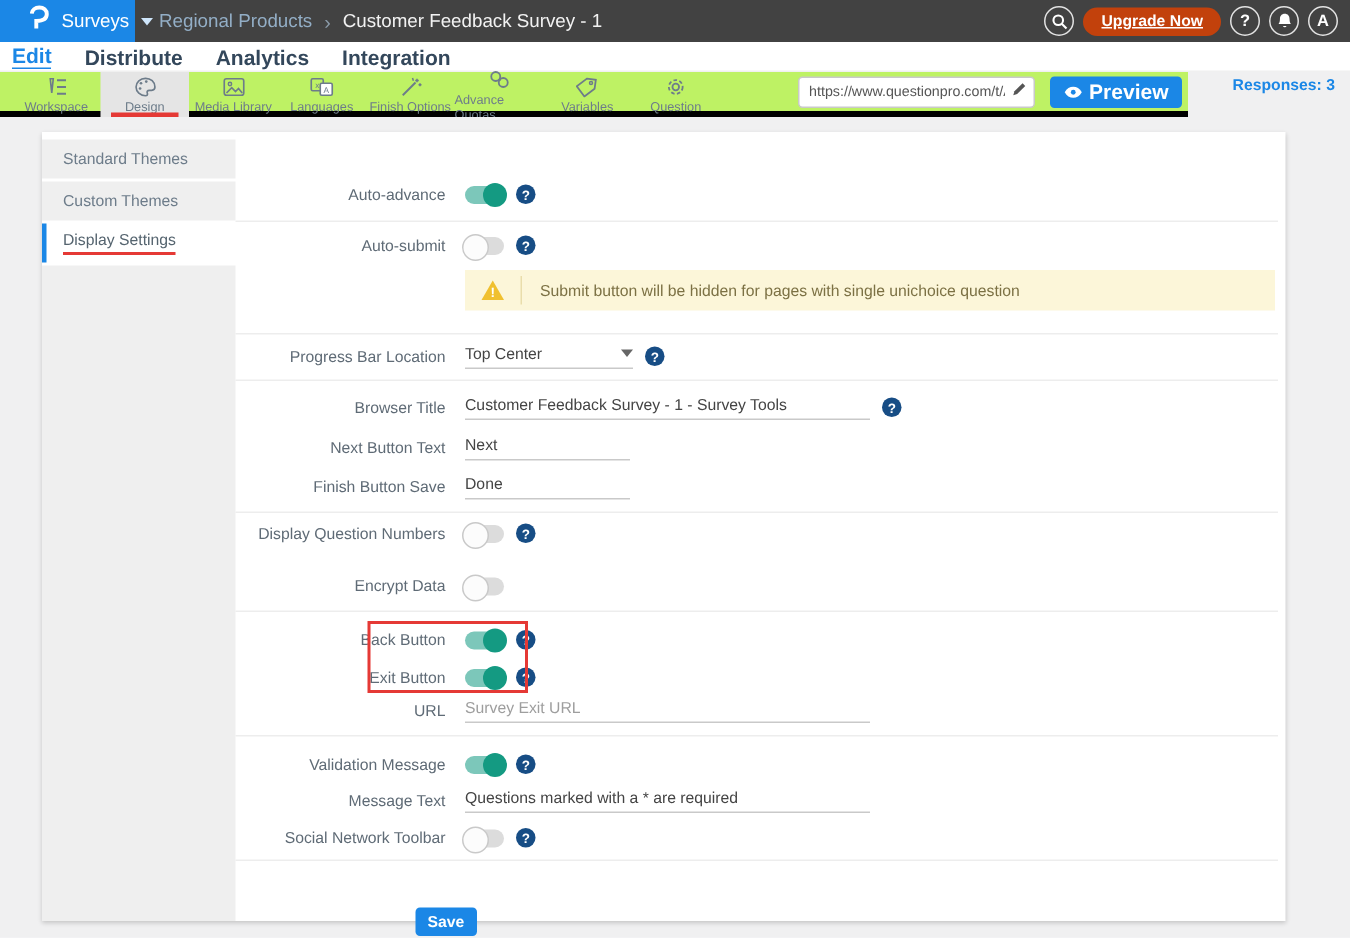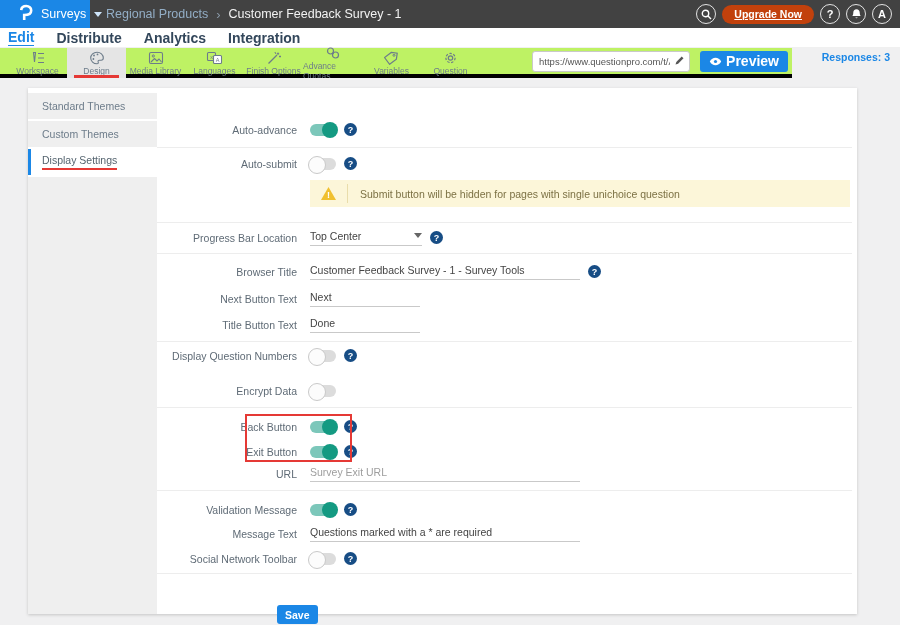--- a/index.html
+++ b/index.html
@@ -295,21 +295,21 @@
         </div>
 
         <div class="row" style="top:202px">
           <span class="lbl">Next Button Text</span>
           <span class="ctrl">
             <input class="u-input w110" value="Next" style="">
           </span>
         </div>
 
         <div class="row" style="top:228px">
-          <span class="lbl">Title Button Text</span>
+          <span class="lbl">Finish Button Save</span>
           <span class="ctrl">
             <input class="u-input w110" value="Done" style="">
           </span>
         </div>
         <div class="divider" style="top:253px"></div>
 
         <div class="row" style="top:259px">
           <span class="lbl">Display Question Numbers</span>
           <span class="ctrl">
             <span class="toggle off"></span>

